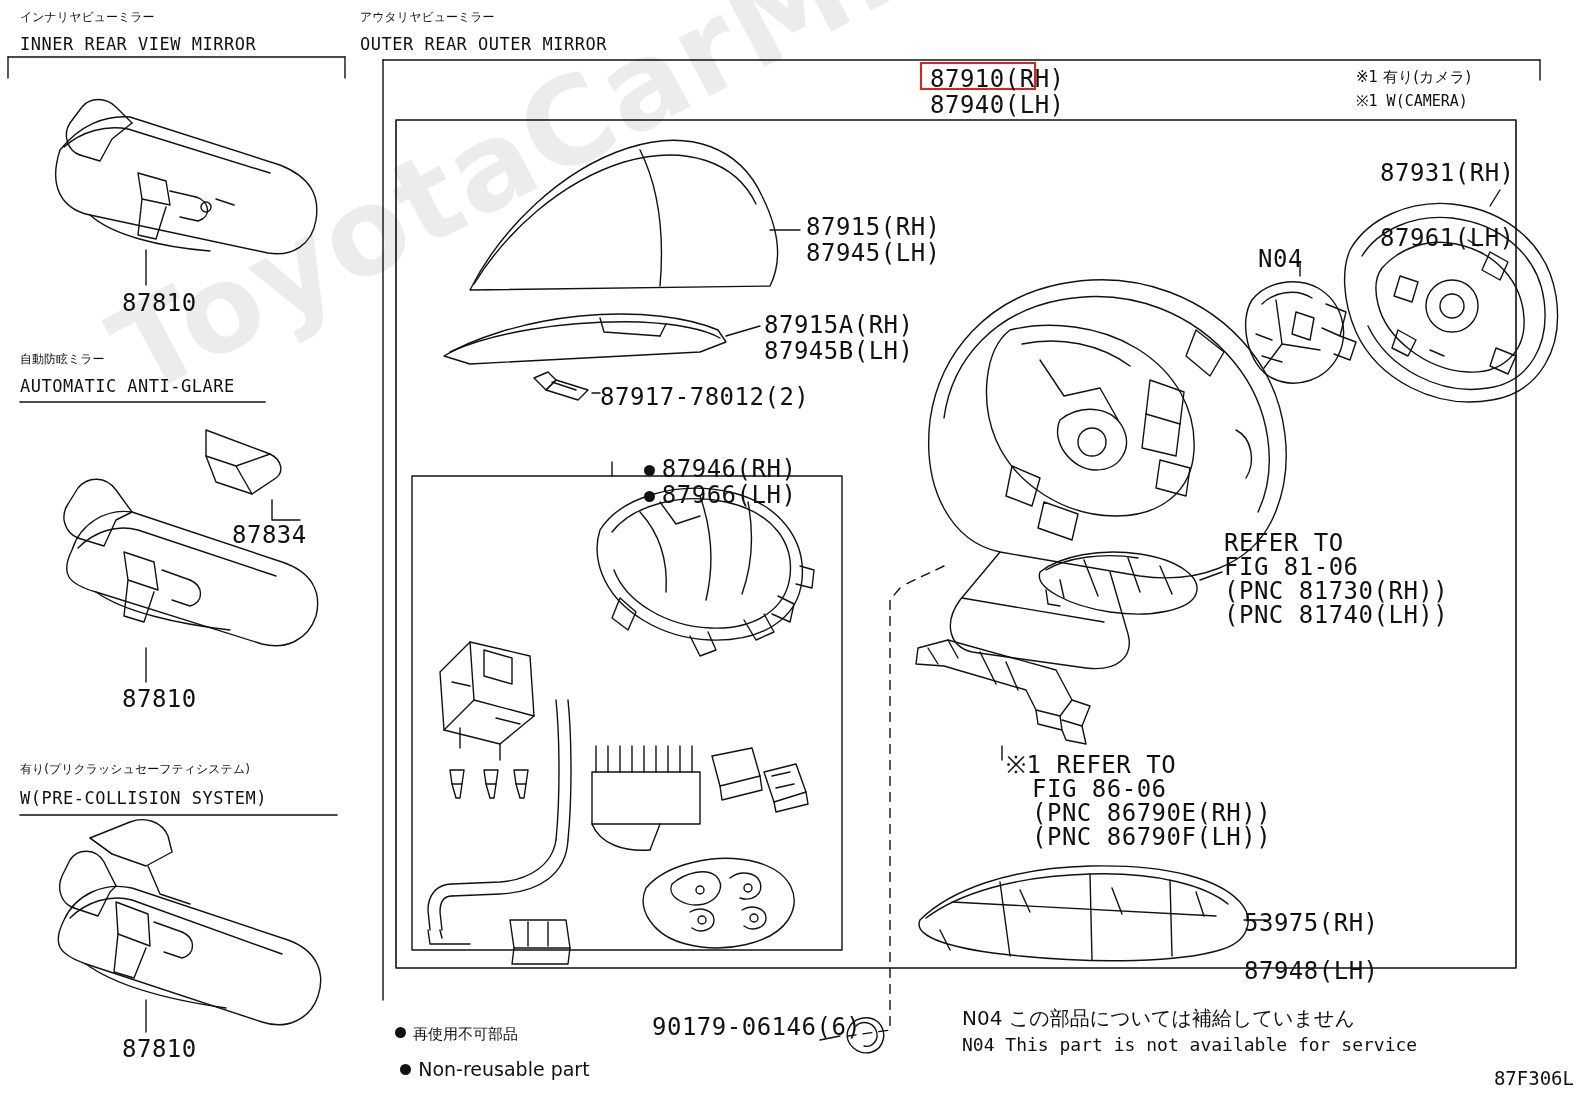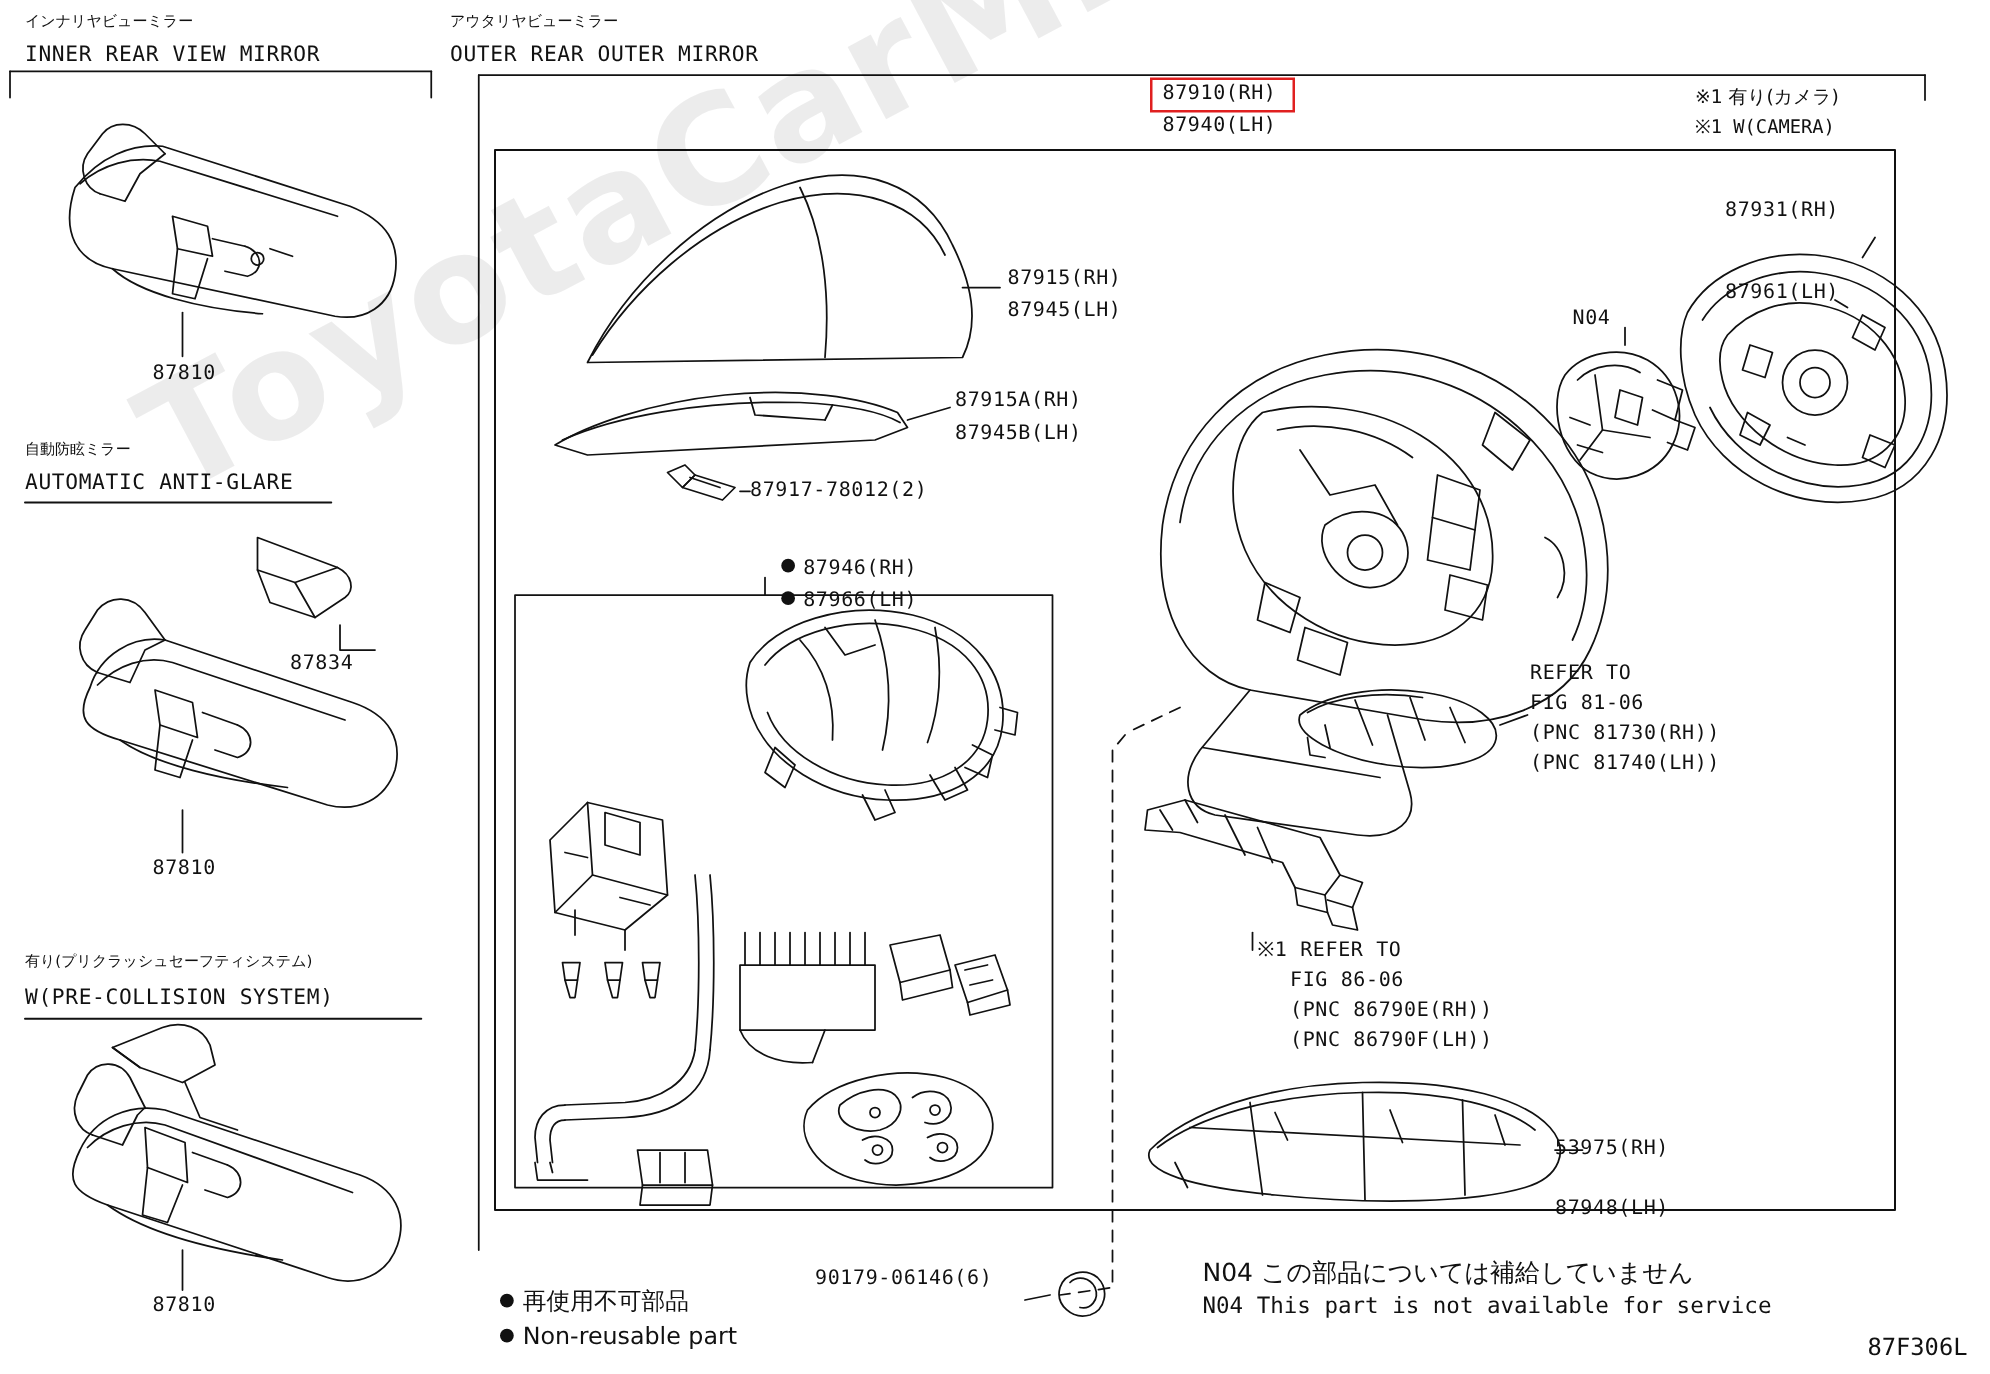--- a/index.html
+++ b/index.html
@@ -8,21 +8,21 @@
     background:#ffffff;
     font-family:"DejaVu Sans Mono", monospace;
     color:#111;
     position:relative;
     overflow:hidden;
   }
   .diagram{position:absolute;inset:0;}
   .lbl{position:absolute;white-space:pre;line-height:1.25;}
   .jp{font-family:"DejaVu Sans", sans-serif;}
   .mono{font-family:"DejaVu Sans Mono", monospace;}
-  .pn{font-family:"DejaVu Sans Mono", monospace;font-size:16px;letter-spacing:0.5px;}
+  .pn{font-family:"DejaVu Sans Mono", monospace;font-size:24px;letter-spacing:0.5px;}
   .sm{font-size:15px;}
   .hdr{font-size:17px;letter-spacing:0.5px;}
   .hdrjp{font-size:12px;}
   .redbox{position:absolute;border:2px solid #e02020;}
   svg{position:absolute;left:0;top:0;width:1592px;height:1099px;pointer-events:none;}
   .wm{
     position:absolute;left:90px;top:300px;width:1300px;
     font-family:"DejaVu Sans", sans-serif;
     font-size:120px;font-weight:bold;color:#000;opacity:0.07;
     transform:rotate(-28deg);transform-origin:left top;
@@ -369,21 +369,21 @@
   <div class="lbl pn" style="left:1006px;top:750px;">※1 REFER TO</div>
   <div class="lbl pn" style="left:1032px;top:774px;">FIG 86-06</div>
   <div class="lbl pn" style="left:1032px;top:798px;">(PNC 86790E(RH))</div>
   <div class="lbl pn" style="left:1032px;top:822px;">(PNC 86790F(LH))</div>
 
   <div class="lbl pn" style="left:1244px;top:908px;">53975(RH)</div>
   <div class="lbl pn" style="left:1244px;top:956px;">87948(LH)</div>
 
   <div class="lbl pn" style="left:652px;top:1012px;">90179-06146(6)</div>
 
-  <div class="lbl jp" style="left:376px;top:1006px;font-size:19px;">
+  <div class="lbl jp" style="left:376px;top:1006px;font-size:15px;">
     <span class="bullet"></span><span>再使用不可部品</span>
   </div>
   <div class="lbl jp" style="left:376px;top:1034px;font-size:19px;">
     <span class="bullet"></span><span>Non-reusable part</span>
   </div>
 
   <div class="lbl jp" style="left:962px;top:1006px;font-size:20px;">N04 この部品については補給していません</div>
   <div class="lbl mono" style="left:962px;top:1034px;font-size:18px;">N04 This part is not available for service</div>
 
   <div class="footcode">87F306L</div>

